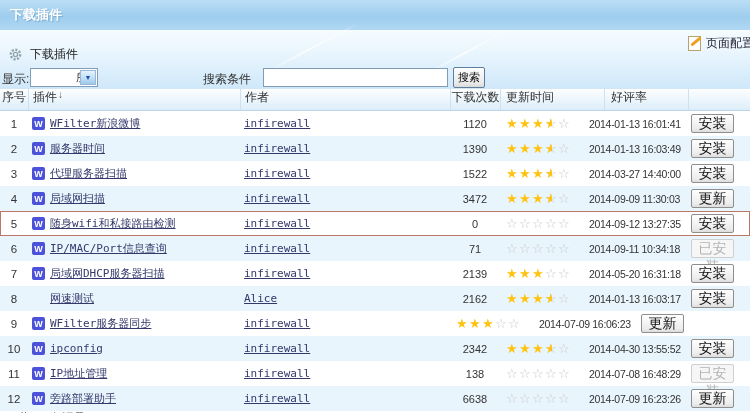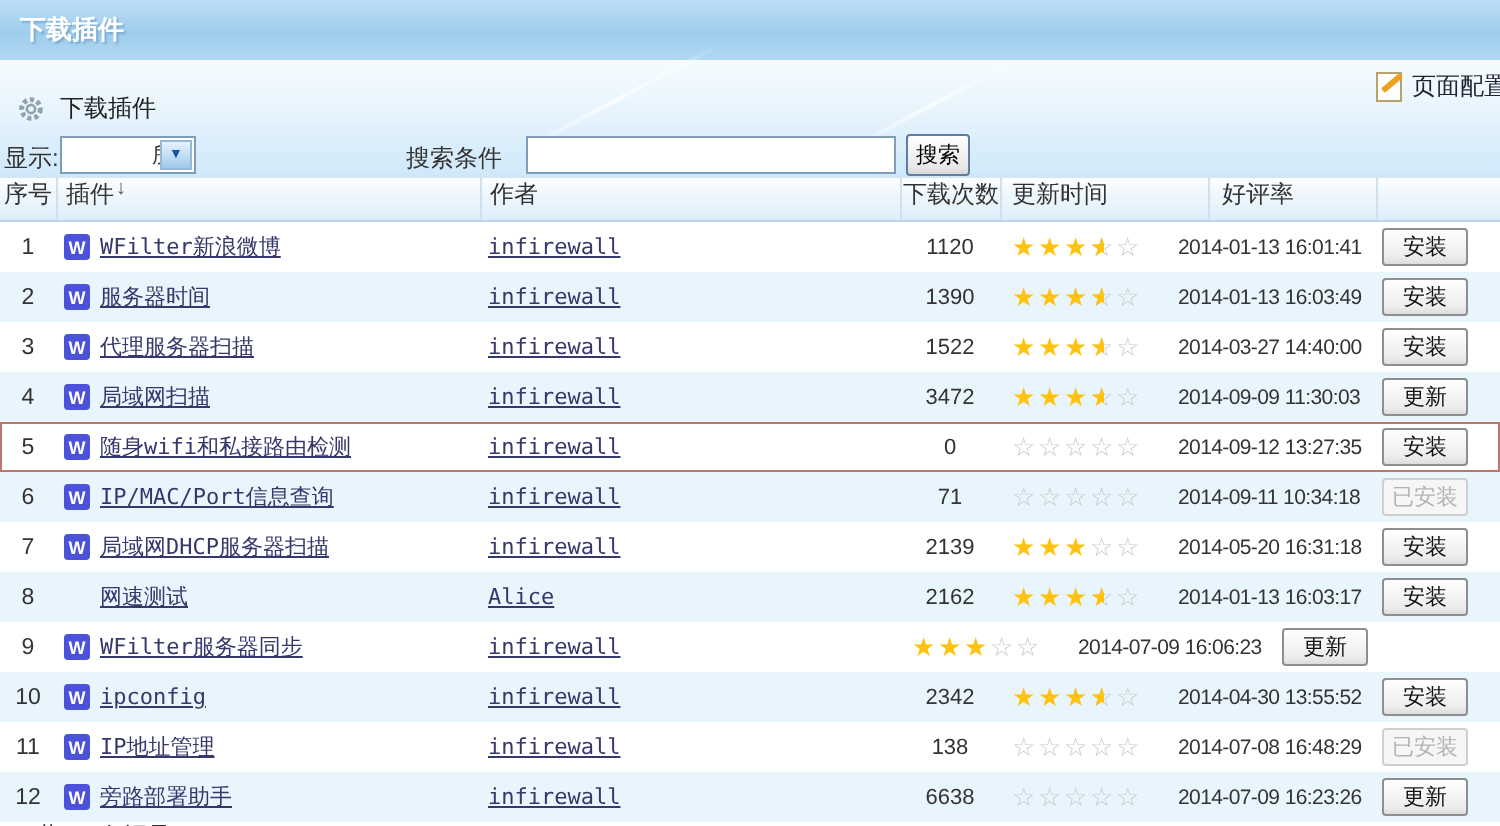--- a/index.html
+++ b/index.html
@@ -86,21 +86,21 @@
     font-family:"DejaVu Sans Mono","Liberation Sans",monospace;font-size:11px;
     color:#34386b;text-decoration:underline;cursor:pointer;white-space:nowrap;
   }
   .num{font-size:11.5px;}
   .count{font-size:11px;}
   .time{font-size:10.5px;letter-spacing:-0.3px;white-space:nowrap;}
   .star{position:relative;display:inline-block;width:13px;font-size:13px;line-height:13px;color:#c9c9c9;text-align:left;}
   .star.full{color:#ffc20e;}
   .star.half i{position:absolute;left:0;top:0;width:56%;overflow:hidden;color:#ffc20e;font-style:normal;}
   .btn{
-    width:43px;height:19px;font-size:11px;padding:0;cursor:pointer;
+    width:43px;height:19px;font-size:14px;padding:0;cursor:pointer;
     font-family:"Liberation Sans",sans-serif;
     border:1px solid #8e8e8e;border-radius:2px;color:#111;
     background:linear-gradient(180deg,#ffffff,#ececec 80%,#dddddd);
   }
   .btn.disabled{color:#b3b3b3;border-color:#cfcfcf;background:#f6f6f6;cursor:default;}
   .pagination{position:absolute;left:18px;top:410px;font-size:12px;color:#333;}
 </style>
 </head>
 <body>
 

